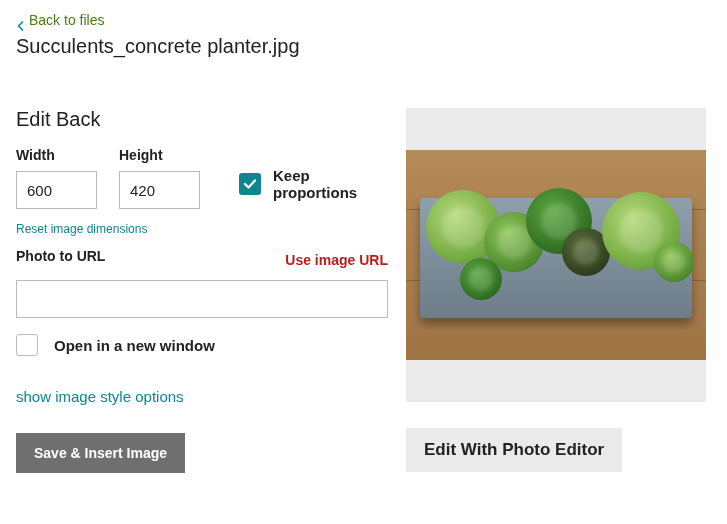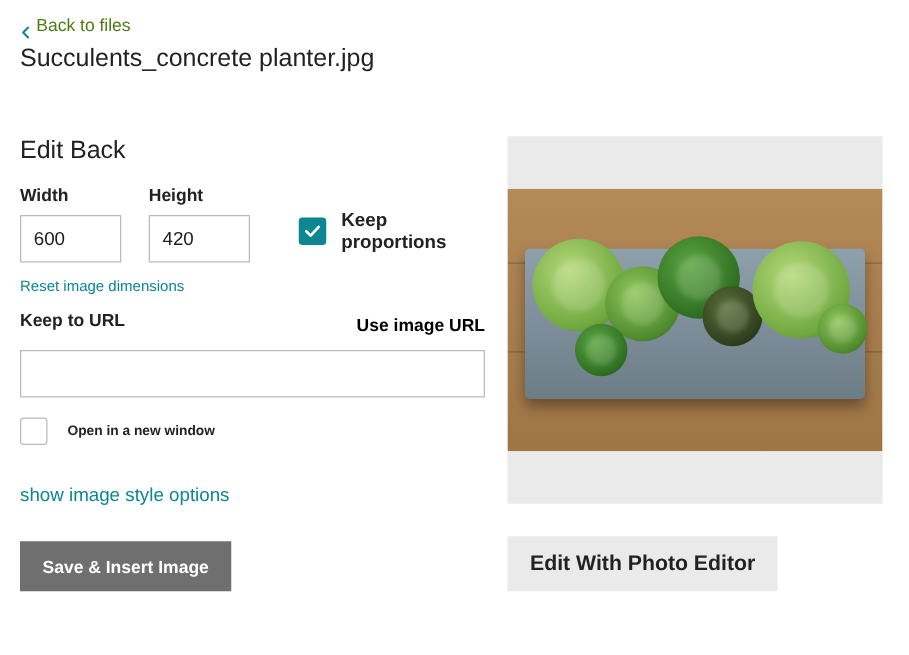--- a/index.html
+++ b/index.html
@@ -110,41 +110,41 @@
       margin-bottom: 12px;
       display: inline-block;
     }
     .url-row {
       display: flex;
       justify-content: space-between;
       align-items: center;
       margin-bottom: 8px;
     }
     .use-url {
-      color: #000000;
+      color: #b91c1c;
       font-size: 14px;
       font-weight: 600;
       cursor: pointer;
     }
     .url-input {
       width: 100%;
       height: 38px;
       border: 1px solid #bbb;
       font-size: 14px;
       padding: 0 10px;
       margin-bottom: 16px;
     }
     .new-window-row {
       display: flex;
       align-items: center;
       gap: 16px;
       margin-bottom: 32px;
     }
     .new-window-label {
-      font-size: 11px;
+      font-size: 15px;
       font-weight: 600;
       color: #222;
     }
     .style-link {
       color: #0c8690;
       font-size: 15px;
       cursor: pointer;
       margin-bottom: 28px;
       display: inline-block;
     }
@@ -253,21 +253,21 @@
               <path d="M2 7 L5.5 10.5 L12 3.5" stroke="#fff" stroke-width="2.2" fill="none" stroke-linecap="round" stroke-linejoin="round"></path>
             </svg>
         </div>
         <span class="keep-prop-label">Keep proportions</span>
       </div>
     </div>
 
     <span class="reset-link">Reset image dimensions</span>
 
     <div class="url-row">
-      <span class="field-label">Keep to URL</span>
+      <span class="field-label">Photo to URL</span>
       <span class="use-url">Use image URL</span>
     </div>
     <input class="url-input" type="text" value="" style="">
 
     <div class="new-window-row">
       <div class="checkbox unchecked"></div>
       <span class="new-window-label">Open in a new window</span>
     </div>
 
     <span class="style-link">show image style options</span>

